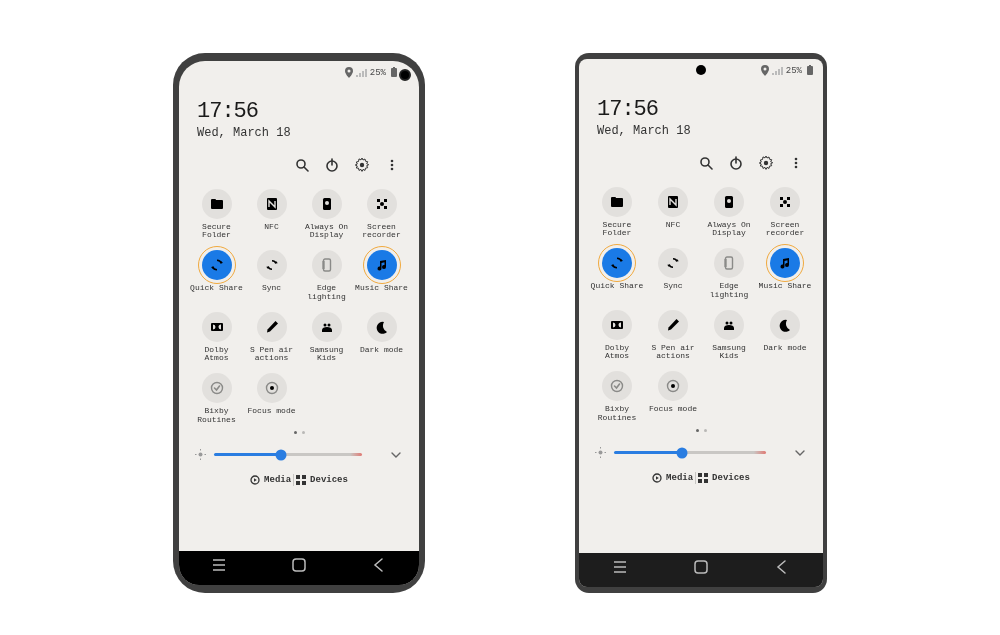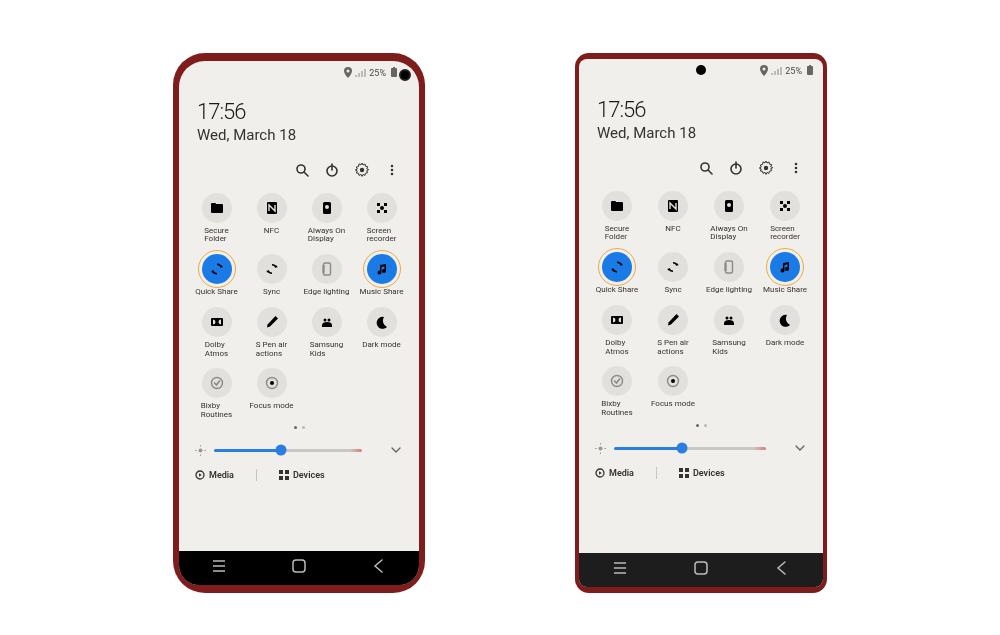--- a/index.html
+++ b/index.html
@@ -10,22 +10,23 @@
     font-family: -apple-system, "Segoe UI", Roboto, Arial, sans-serif;
     display: flex;
     justify-content: center;
     align-items: center;
     gap: 150px;
     padding-top: 10px;
   }
   .phone {
     position: relative;
     border-radius: 32px;
-    background: #7f1d1d;
+    background: #404040;
     overflow: hidden;
+    font-family: Liberation Mono, monospace;
   }
   .phone-s10 {
     width: 252px;
     height: 540px;
     padding: 8px 6px 8px 6px;
   }
   .phone-note {
     width: 252px;
     height: 540px;
     padding: 6px 4px 6px 4px;
@@ -69,21 +70,21 @@
     color: #4a4a4a;
   }
   .phone-note .statusbar { padding-right: 10px; }
   .status-icon { display: inline-flex; }
   
   .header {
     padding: 14px 18px 8px 18px;
     color: #1a1a1a;
   }
   .time { font-size: 22px; font-weight: 300; letter-spacing: -1px; }
-  .date { font-size: 15px; color: #333; margin-top: 2px; }
+  .date { font-size: 12px; color: #333; margin-top: 2px; }
   
   .toolbar {
     display: flex;
     justify-content: flex-end;
     gap: 16px;
     padding: 10px 20px 6px 0;
     color: #333;
   }
   .toolbar svg { width: 14px; height: 14px; }
   
@@ -92,21 +93,21 @@
     grid-template-columns: repeat(4, 1fr);
     gap: 10px 0;
     padding: 6px 10px 0 10px;
   }
   .tile {
     display: flex;
     flex-direction: column;
     align-items: center;
     font-size: 8px;
     color: #333;
-    text-align: left;
+    text-align: center;
     line-height: 1.1;
     position: relative;
   }
   .tile-icon {
     width: 30px; height: 30px;
     border-radius: 50%;
     background: #e2e0dd;
     display: flex;
     align-items: center;
     justify-content: center;
@@ -152,24 +153,24 @@
     left: 45%; top: 50%;
     transform: translate(-50%, -50%);
     width: 11px; height: 11px;
     background: #2a7de1;
     border-radius: 50%;
   }
   .bright .chev { width: 14px; height: 14px; }
   
   .bottombar {
     display: flex;
-    justify-content: flex-start;
+    justify-content: center;
     align-items: center;
     padding: 4px 16px 6px;
-    gap: 22px;
+    gap: 2px;
     font-size: 9px;
     font-weight: 600;
     color: #333;
   }
   .bottombar .sep { width: 1px; height: 12px; background: #c7c5c2; }
   .bottombar-item { display: flex; align-items: center; gap: 4px; }
   .bottombar svg { width: 10px; height: 10px; }
   
   .navbar {
     position: absolute;

